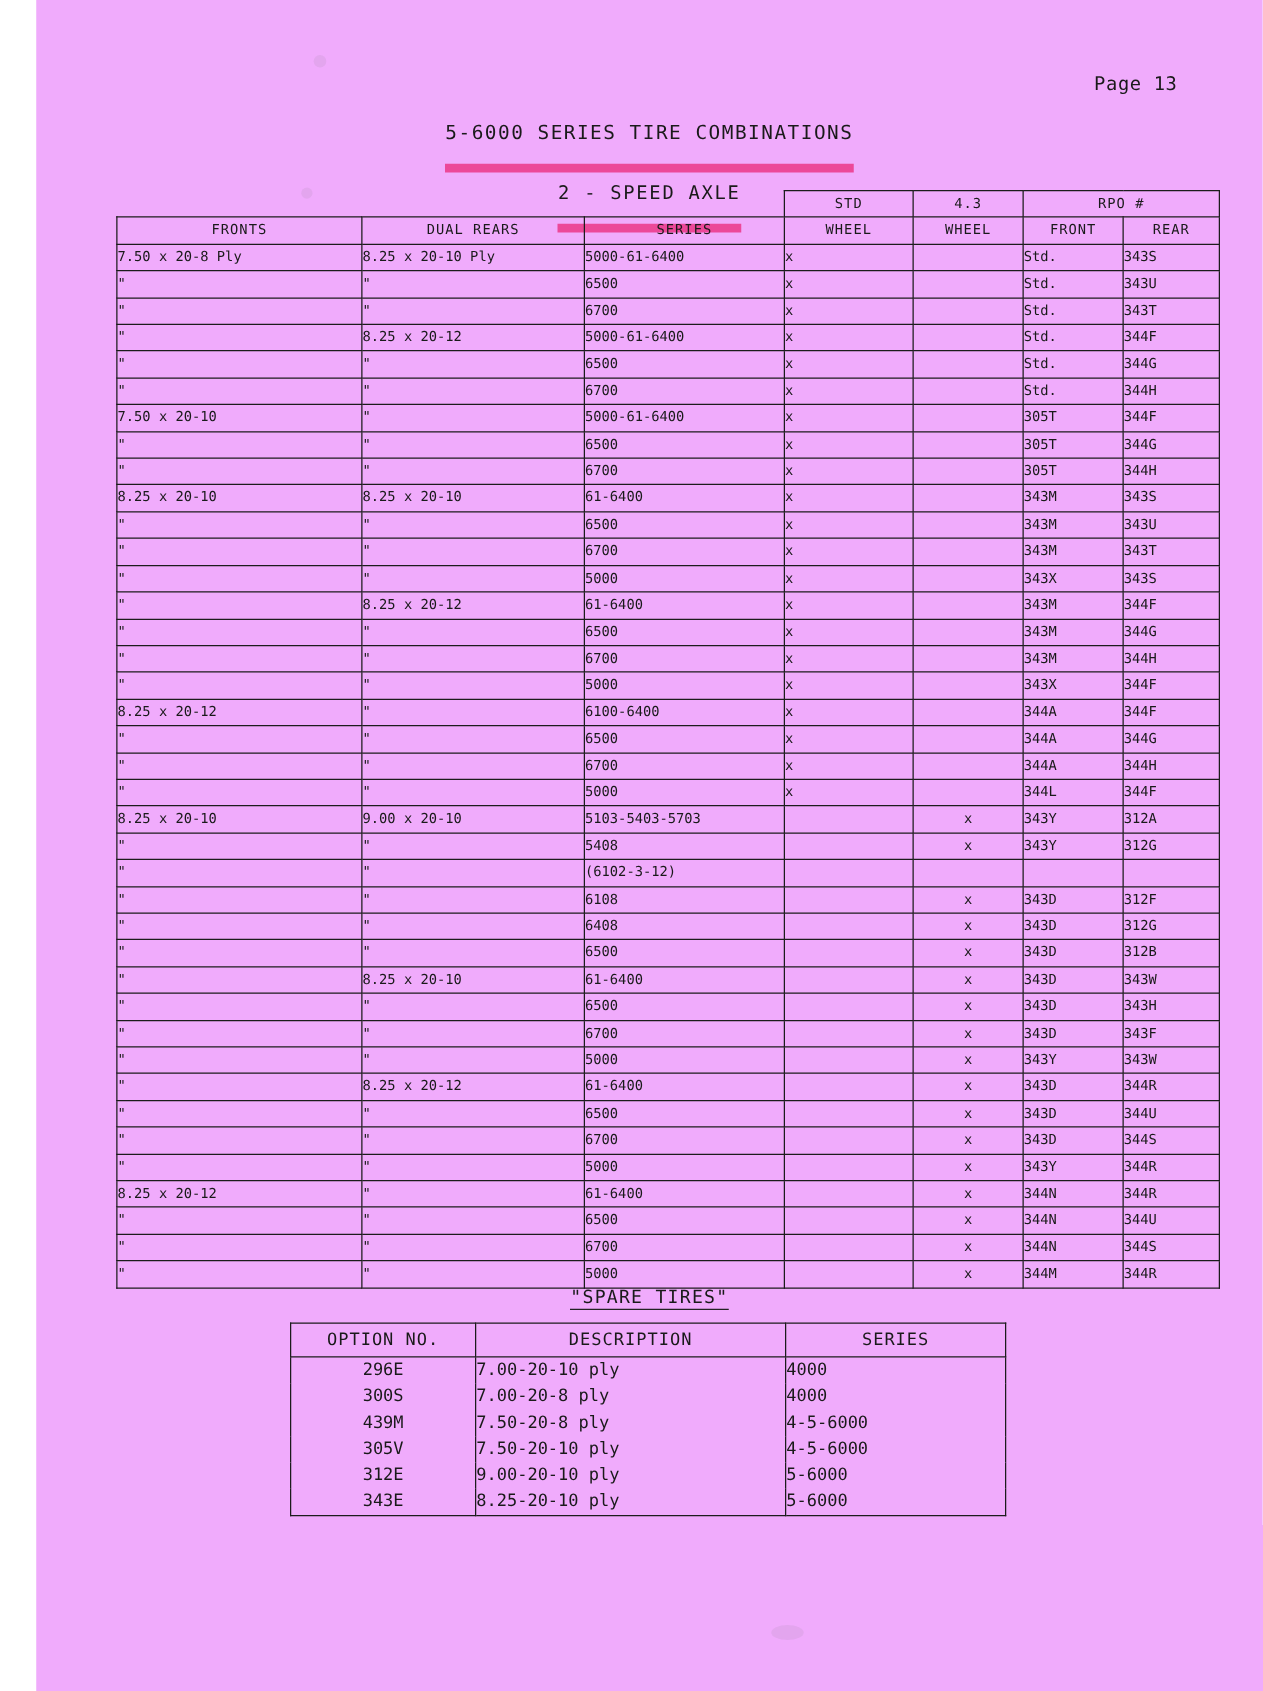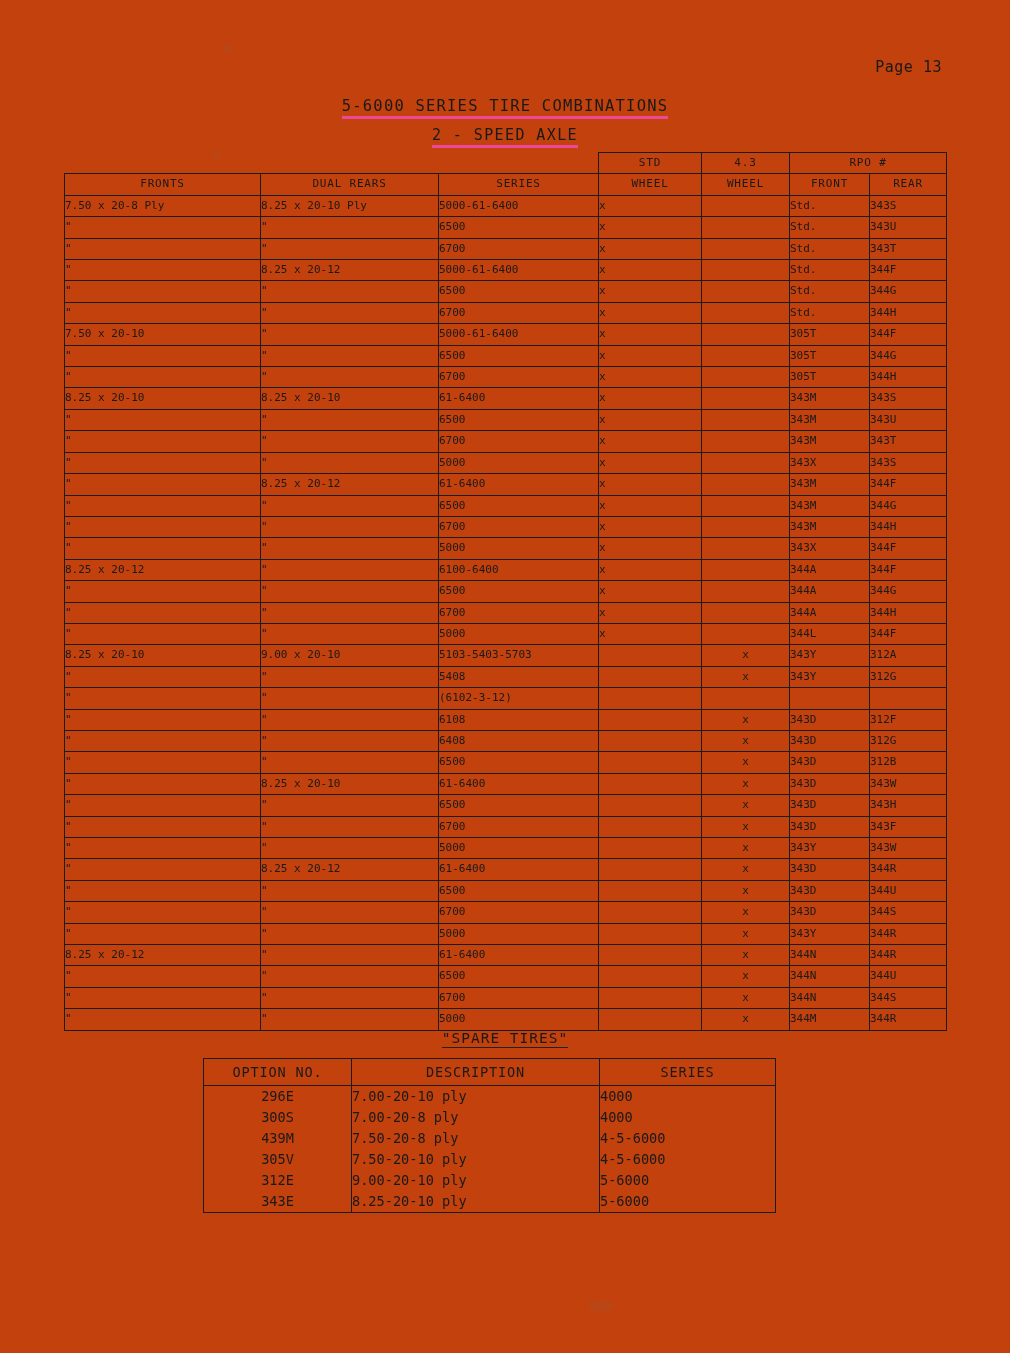--- a/index.html
+++ b/index.html
@@ -11,42 +11,43 @@
     width: 1010px;
     height: 1353px;
     position: relative;
     font-family: "DejaVu Sans Mono", "Liberation Mono", monospace;
     color: #1a1a1a;
     overflow: hidden;
   }
   .page {
     position: absolute;
     inset: 0;
-    background: #c2410c;
+    background: #f0abfc;
+    margin-left: 29px;
   }
   .page-number {
     position: absolute;
     top: 58px;
     right: 68px;
     font-size: 15px;
     letter-spacing: 0.5px;
   }
   .title-block {
     position: absolute;
     top: 96px;
     left: 0;
     width: 100%;
     text-align: center;
   }
   .title-line {
     display: inline-block;
     font-size: 15.5px;
     letter-spacing: 1.2px;
-    border-bottom: 3px solid #ec4899;
-    padding-bottom: 1px;
+    border-bottom: 7px solid #ec4899;
+    padding-bottom: 16px;
     margin-bottom: 4px;
   }
   .title-line.sub {
     font-size: 15px;
     letter-spacing: 1.4px;
   }
   .title-wrap2 { display:block; margin-top: 2px; }
 
   table.main {
     position: absolute;

